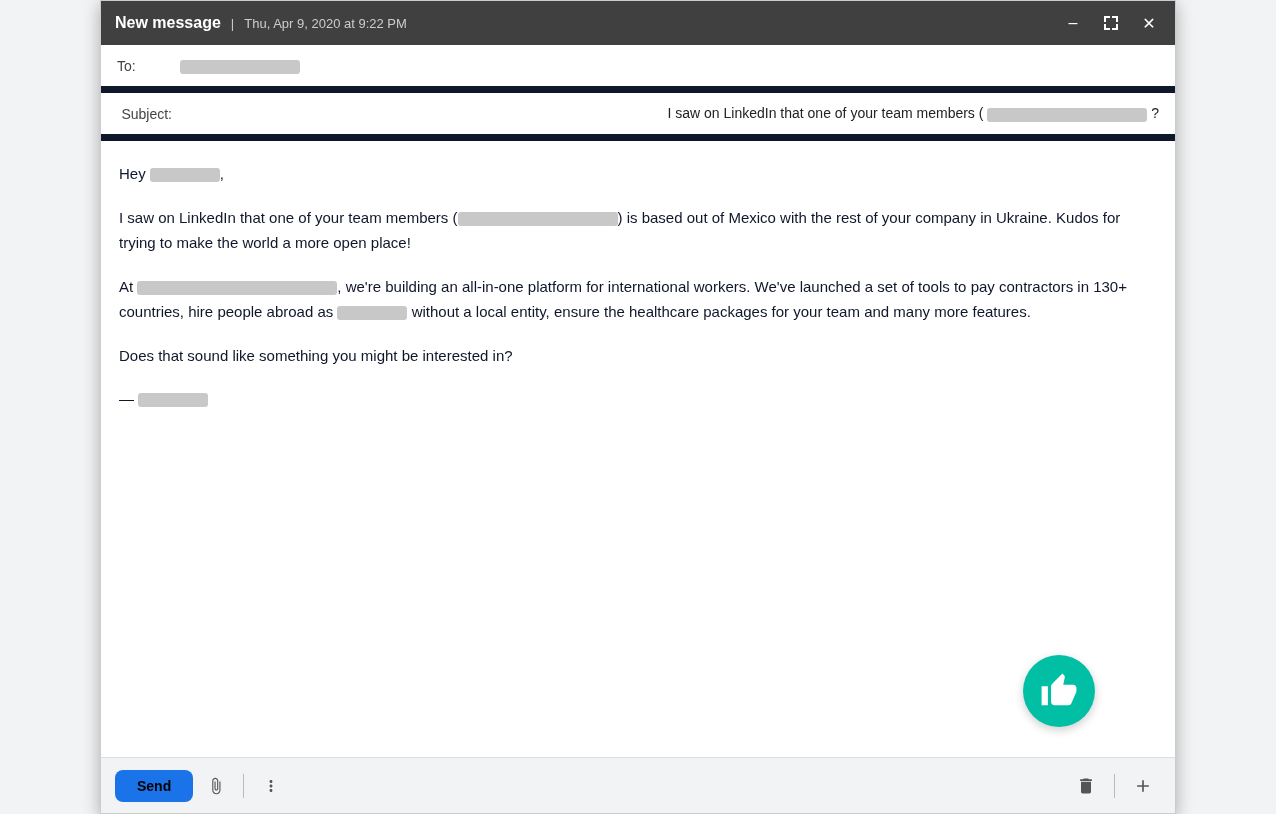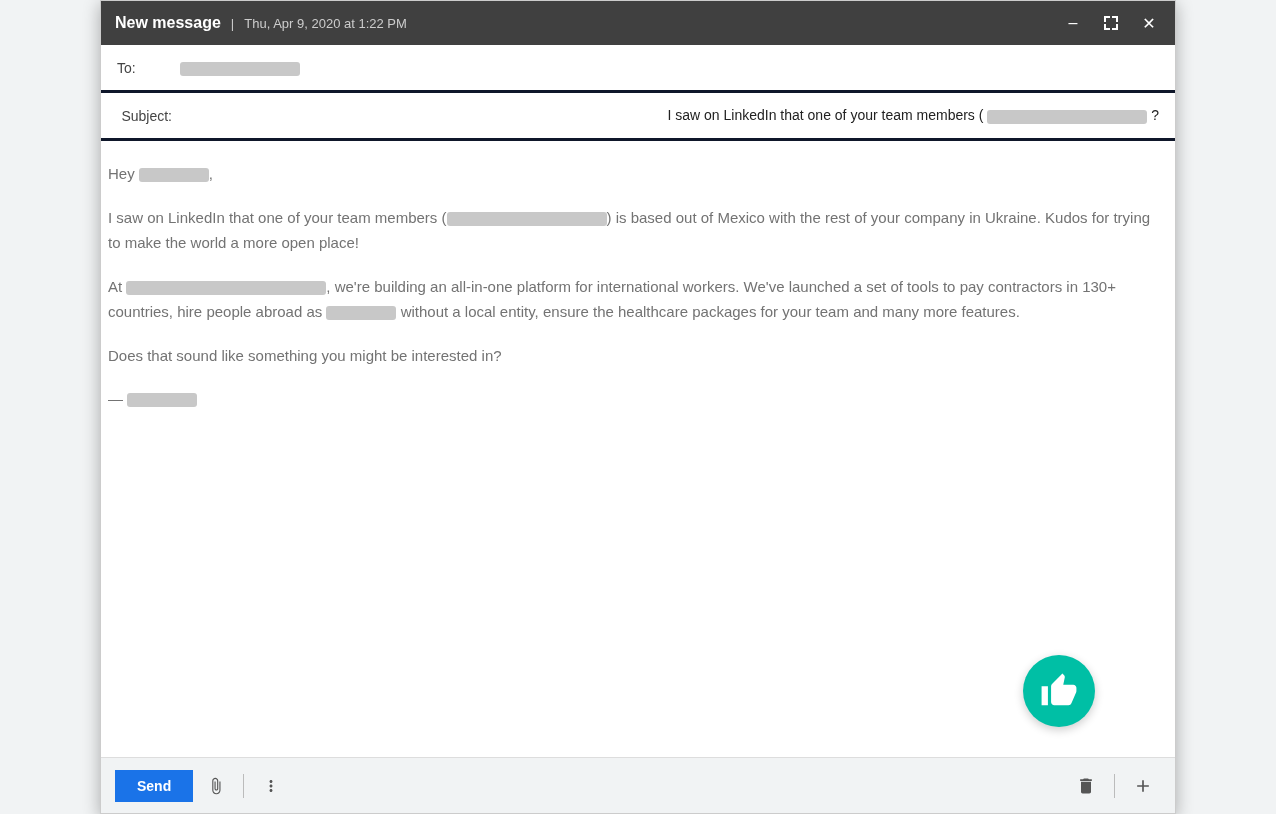--- a/index.html
+++ b/index.html
@@ -61,21 +61,21 @@
       align-items: center;
       justify-content: center;
       width: 24px;
       height: 24px;
     }
     .compose-field {
       display: flex;
       align-items: center;
       padding: 10px 16px;
       min-height: 48px;
-      border-bottom: 3px solid #0f172a;
+      border-bottom: 7px solid #0f172a;
       flex-shrink: 0;
     }
     .field-label {
       font-size: 14px;
       color: #444;
       font-weight: 500;
       margin-right: 8px;
       min-width: 55px;
     }
     .field-value {
@@ -95,23 +95,23 @@
     .redacted-md { width: 160px; }
     .redacted-lg { width: 200px; }
     .redacted-xs { width: 70px; }
     .subject-field {
       font-size: 14px;
       color: #222;
       text-align: right;
     }
     .compose-body {
       flex: 1;
-      padding: 20px 18px 14px 7px;
+      padding: 20px 18px 14px 18px;
       font-size: 15px;
-      color: #737373;
+      color: #0f172a;
       line-height: 1.7;
       overflow-y: auto;
       position: relative;
     }
     .compose-body p {
       margin-bottom: 18px;
     }
     .compose-body p:last-child {
       margin-bottom: 0;
     }
@@ -145,23 +145,23 @@
       height: 56px;
       flex-shrink: 0;
     }
     .footer-left {
       display: flex;
       align-items: center;
       gap: 6px;
     }
     .send-btn {
       background: #1a73e8;
-      color: #ffffff;
-      border: none;
-      border-radius: 0;
+      color: #000000;
+      border: none;
+      border-radius: 8px;
       padding: 8px 22px;
       font-size: 14px;
       font-weight: 600;
       cursor: pointer;
     }
     .footer-icon-btn {
       background: none;
       border: none;
       cursor: pointer;
       color: #555;
@@ -184,21 +184,21 @@
   </style>
 </head>
 <body>
 
 <div class="compose-window">
 
   <div class="compose-header">
     <div class="compose-header-left">
       <span class="compose-title">New message</span>
       <span class="compose-date">|</span>
-      <span class="compose-date">Thu, Apr 9, 2020 at 1:22 PM</span>
+      <span class="compose-date">Thu, Apr 9, 2020 at 9:22 PM</span>
     </div>
     <div class="compose-header-actions">
       <button class="header-btn" title="Minimize">–</button>
       <button class="header-btn" title="Expand">
         <svg width="14" height="14" viewBox="0 0 14 14" fill="white">
           <path d="M2 2h4V0H0v6h2V2zm10 0v4h2V0H8v2h4zm0 10H8v2h6V8h-2v4zM2 8H0v6h6v-2H2V8z"></path>
         </svg>
       </button>
       <button class="header-btn" title="Close">✕</button>
     </div>

